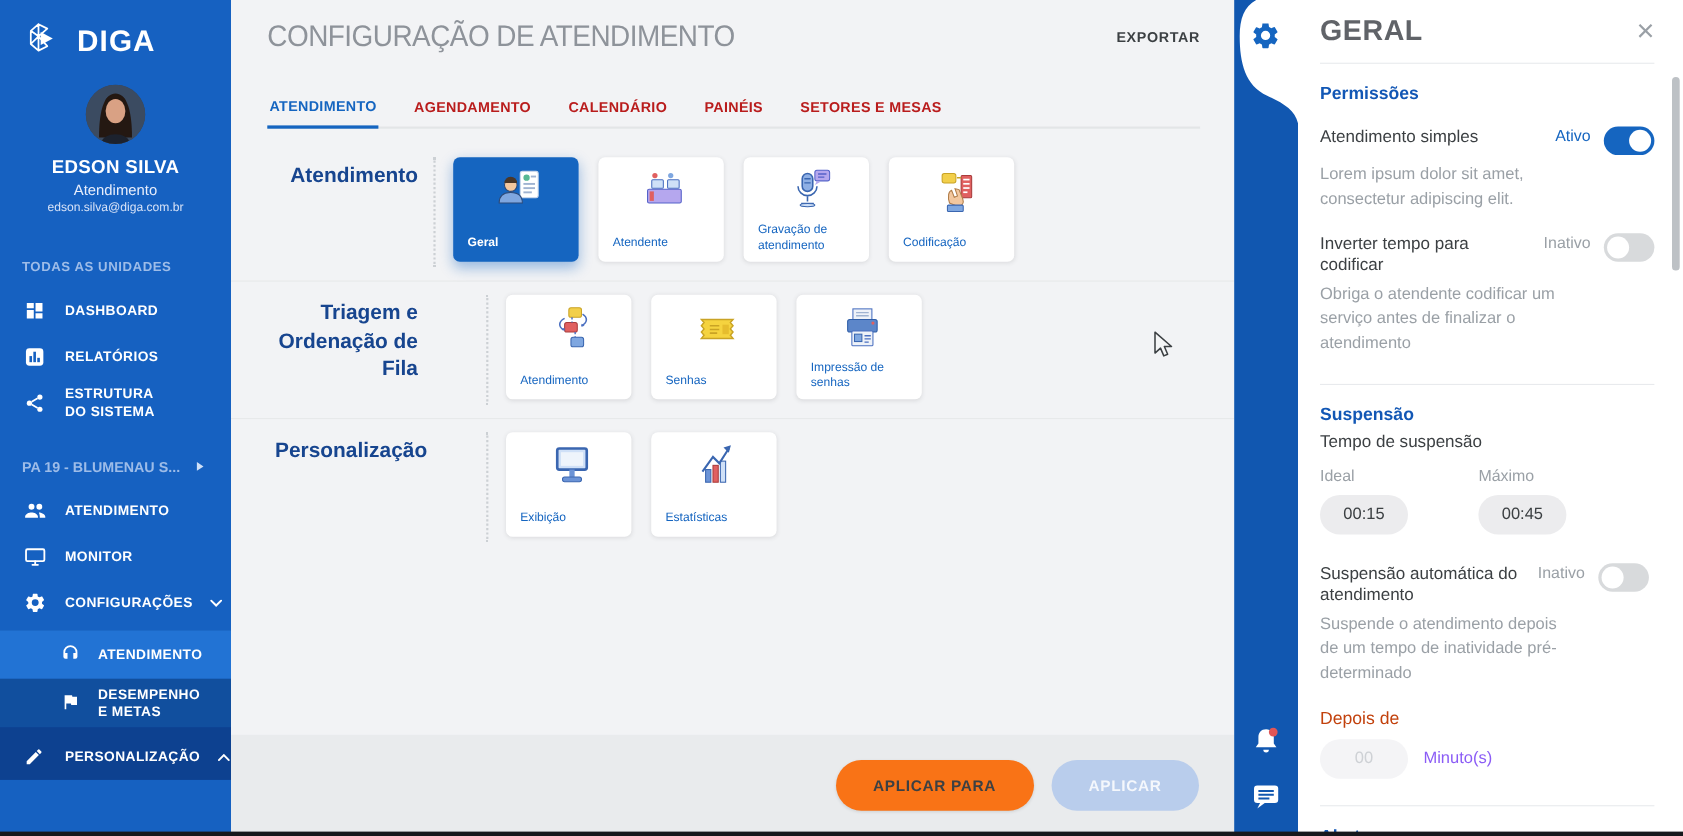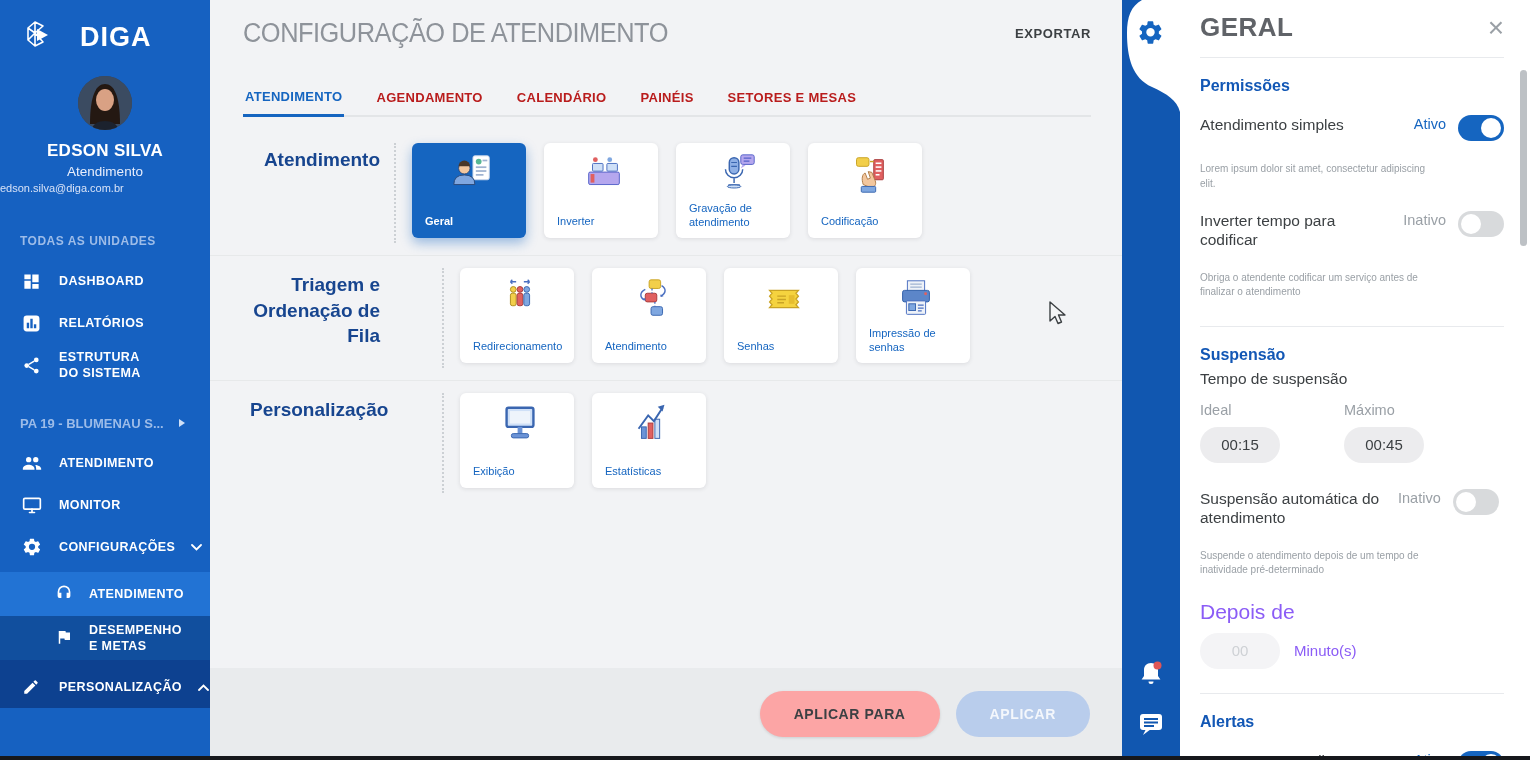--- a/index.html
+++ b/index.html
@@ -2,27 +2,27 @@
 <html><head>
 <meta charset="utf-8">
 <style>
   * { margin:0; padding:0; box-sizing:border-box; }
   html,body { width:1530px; height:760px; overflow:hidden; font-family:"Liberation Sans", sans-serif; }
   body { display:flex; background:#f2f3f5; position:relative; }
   body::after{ content:""; position:absolute; left:0; right:0; bottom:0; height:4px; background:#16181c; z-index:50; }
 
   
   .sidebar { width:210px; height:760px; background:#1661C1; color:#fff; display:flex; flex-direction:column; flex-shrink:0; }
-  .logo-row { display:flex; align-items:center; gap:20px; padding:16px 0 0 22px;text-align:right; }
+  .logo-row { display:flex; align-items:center; gap:10px; padding:16px 0 0 22px;text-align:right; }
   .logo-text { font-size:27px; font-weight:bold; letter-spacing:1px; }
   .avatar-wrap { display:flex; justify-content:center; margin-top:18px; }
   .avatar { width:54px; height:54px; border-radius:50%; overflow:hidden; background:#34455c; }
   .user-name { text-align:center; font-size:17px; font-weight:bold; margin-top:11px; letter-spacing:.3px; }
   .user-role { text-align:center; font-size:13.5px; margin-top:3px; color:#e8eefc; }
-  .user-email { text-align:left; font-size:11px; margin-top:3px; color:#d7e2f7; }
+  .user-email { text-align:center; font-size:11px; margin-top:3px; color:#d7e2f7; }
   .side-section { color:#9DBCE8; font-size:12px; font-weight:bold; letter-spacing:.5px; padding:0 0 0 20px; margin-top:40px; }
   .nav { margin-top:12px; }
   .nav-item { display:flex; align-items:center; min-height:42px; padding:4px 8px 4px 22px; font-size:12.5px; font-weight:bold; letter-spacing:.4px; cursor:pointer; }
   .nav-item .nicon { width:20px; height:20px; margin-right:17px; flex-shrink:0; display:flex; align-items:center; }
   .unit-row { display:flex; align-items:center; color:#9DBCE8; font-size:13px; font-weight:bold; padding:2px 0 2px 20px; margin-top:18px; min-height:38px; cursor:pointer; }
   .unit-arrow { margin-left:14px; }
   .chev { margin-left:16px; }
   .two-line { line-height:1.3; }
   .submenu { background:#114F9E; margin-top:4px; }
   .sub-item { display:flex; align-items:center; min-height:44px; padding:4px 8px 4px 55px; font-size:12.5px; font-weight:bold; letter-spacing:.4px; cursor:pointer; }
@@ -43,21 +43,21 @@
   .crow + .crow { border-top:1px solid #e7e9ea;gap:48px; }
   .crow-label { width:144px; text-align:right; padding-right:14px; padding-top:4px; font-size:19px; font-weight:bold; color:#17458F; line-height:1.35; flex-shrink:0; }
   .cards { border-left:2px dotted #ccd0d4; padding-left:16px; display:flex; gap:18px; align-items:flex-start; min-height:100px; }
   .card { width:114px; height:95px; background:#fff; border-radius:6px; box-shadow:0 1px 4px rgba(60,64,67,.13); display:flex; flex-direction:column; padding:8px 8px 10px 13px; cursor:pointer; }
   .card .cicon { align-self:center; margin-top:0; }
   .card .clabel { margin-top:auto; font-size:11px; color:#1565C0; line-height:1.3; }
   .card.selected { background:#1565C0; box-shadow:0 5px 12px rgba(21,101,192,.4); }
   .card.selected .clabel { color:#fff; font-weight:bold; }
   .footer { height:92px; background:#e9ebed; display:flex; align-items:center; justify-content:flex-end; gap:16px; padding-right:32px; }
   .pill-btn { height:46px; border-radius:23px; border:none; font-family:inherit; font-size:14px; font-weight:bold; letter-spacing:.6px; padding:0 34px; cursor:pointer; }
-  .btn-apply-to { background:#fca5a5; color:#3c4043; box-shadow:0 1px 3px rgba(0,0,0,.12); }
+  .btn-apply-to { background:#f97316; color:#3c4043; box-shadow:0 1px 3px rgba(0,0,0,.12); }
   .btn-apply { background:#b9cdec; color:#f4f7fc; }
 
   
   .actionbar { width:58px; height:760px; background:#1157B0; position:relative; flex-shrink:0; }
   .gear-blob { position:absolute; top:0; right:0; }
   .gear-icon-panel { position:absolute; top:19px; left:15px; }
   .bar-bell { position:absolute; left:16px; top:660px; cursor:pointer; }
   .bar-chat { position:absolute; left:16px; top:711px; cursor:pointer; }
 
   
@@ -71,27 +71,27 @@
   .setting-title { flex:1; font-size:15.5px; color:#3c4043; line-height:1.25; }
   .setting-status { font-size:14.5px; margin:1px 12px 0 8px; white-space:nowrap; }
   .status-on { color:#1565C0; }
   .status-off { color:#9aa0a6; }
   .toggle { width:46px; height:26px; border-radius:13px; position:relative; flex-shrink:0; cursor:pointer; }
   .toggle.on { background:#1565C0; }
   .toggle.off { background:#d8dadc; }
   .toggle::after { content:""; position:absolute; top:3px; width:20px; height:20px; border-radius:50%; background:#fff; }
   .toggle.on::after { right:3px; }
   .toggle.off::after { left:3px; }
-  .setting-desc { font-size:10px; color:#9aa0a6; line-height:1.45; margin-top:21px; max-width:232px; }
+  .setting-desc { font-size:15px; color:#9aa0a6; line-height:1.45; margin-top:7px; max-width:232px; }
   .sub-label { font-size:15.5px; color:#3c4043; margin-top:6px; }
   .time-cols { display:flex; gap:64px; margin-top:14px; }
   .tc-label { font-size:14.5px; color:#9aa0a6; }
   .pill-input { display:block; width:80px; height:36px; border:none; border-radius:18px; background:#ececee; text-align:center; font-size:15px; color:#3c4043; margin-top:9px; font-family:inherit; outline:none; }
   .after-block { margin-top:22px; }
-  .after-label { font-size:21px; color:#8b5cf6; }
+  .after-label { font-size:16px; color:#c2410c; }
   .after-row { display:flex; align-items:center; gap:14px; }
   .pill-input.disabled { background:#f4f4f6; color:#ced1d5; }
   .after-unit { font-size:15px; color:#8b5cf6; margin-top:9px; }
   .panel-scrollbar { position:absolute; right:3px; top:70px; width:7px; height:176px; border-radius:4px; background:#bdc1c5; cursor:pointer; }
 
   .cursor { position:absolute; left:1048px; top:301px; z-index:60; pointer-events:none; }
 </style>
 </head>
 <body>
 
@@ -273,21 +273,21 @@
           <span class="cicon">
             <svg width="46" height="46" viewBox="0 0 48 48">
               <circle cx="15" cy="9" r="2.5" fill="#e06060"></circle>
                 <circle cx="30" cy="9" r="2.5" fill="#7fa7e0"></circle>
               <rect x="12" y="13" width="11" height="8" rx="1" fill="#cfe0f7" stroke="#4a6fc0"></rect>
               <rect x="27" y="13" width="11" height="8" rx="1" fill="#cfe0f7" stroke="#4a6fc0"></rect>
               <rect x="8" y="22" width="32" height="13" rx="1.5" fill="#b5a7ee" stroke="#5562c9"></rect>
               <rect x="10" y="24" width="4" height="9" fill="#e06060"></rect>
             </svg>
           </span>
-          <span class="clabel">Inverter</span>
+          <span class="clabel">Atendente</span>
         </div>
         <div class="card">
           <span class="cicon">
             <svg width="46" height="46" viewBox="0 0 48 48" fill="none">
               <rect x="29" y="4" width="14" height="10" rx="2" fill="#b5a7ee" stroke="#5562c9"></rect>
               <path d="M32 7.5h8M32 10.5h6" stroke="#5562c9" stroke-width="1.3"></path>
               <path d="M31 14l-2 4 5-3z" fill="#b5a7ee"></path>
               <rect x="17" y="7" width="10" height="17" rx="5" fill="#8fb0e5" stroke="#3a66b0" stroke-width="1.5"></rect>
               <path d="M19 12h6M19 16h6" stroke="#3a66b0" stroke-width="1.2"></path>
               <path d="M13 19a9 9 0 0 0 18 0" stroke="#3a66b0" stroke-width="1.5"></path>
@@ -312,34 +312,20 @@
             </svg>
           </span>
           <span class="clabel">Codificação</span>
         </div>
       </div>
     </div>
 
     <div class="crow">
       <div class="crow-label">Triagem e Ordenação de Fila</div>
       <div class="cards">
-        <div class="card">
-          <span class="cicon">
-            <svg width="46" height="46" viewBox="0 0 48 48">
-              <path d="M14 6h6M14 6l2-2M14 6l2 2M34 6h-6M34 6l-2-2M34 6l-2 2" stroke="#4a6fc0" stroke-width="1.4" fill="none"></path>
-              <circle cx="17" cy="14" r="3" fill="#f2cf4a" stroke="#b08d1e"></circle>
-                <rect x="14" y="18" width="6" height="13" rx="2" fill="#f2cf4a" stroke="#b08d1e"></rect>
-              <circle cx="24" cy="14" r="3" fill="#e06060" stroke="#a93c3c"></circle>
-                <rect x="21" y="18" width="6" height="13" rx="2" fill="#e06060" stroke="#a93c3c"></rect>
-              <circle cx="31" cy="14" r="3" fill="#7fa7e0" stroke="#3a66b0"></circle>
-                <rect x="28" y="18" width="6" height="13" rx="2" fill="#7fa7e0" stroke="#3a66b0"></rect>
-            </svg>
-          </span>
-          <span class="clabel">Redirecionamento</span>
-        </div>
         <div class="card">
           <span class="cicon">
             <svg width="46" height="46" viewBox="0 0 48 48" fill="none">
               <rect x="21" y="4" width="12" height="9" rx="2" fill="#f2cf4a" stroke="#c9a325"></rect>
               <rect x="17" y="18" width="12" height="9" rx="2" fill="#e06060" stroke="#a93c3c"></rect>
               <rect x="23" y="32" width="12" height="9" rx="2" fill="#7fa7e0" stroke="#3a66b0"></rect>
               <path d="M34 10c5 3 5 8-1 11" stroke="#4a6fc0" stroke-width="1.5"></path>
                 <path d="M33 19l0 3 3-1z" fill="#4a6fc0"></path>
               <path d="M16 25c-5-3-5-8 1-11" stroke="#4a6fc0" stroke-width="1.5"></path>
                 <path d="M17 26l0-3-3 1z" fill="#4a6fc0"></path>

